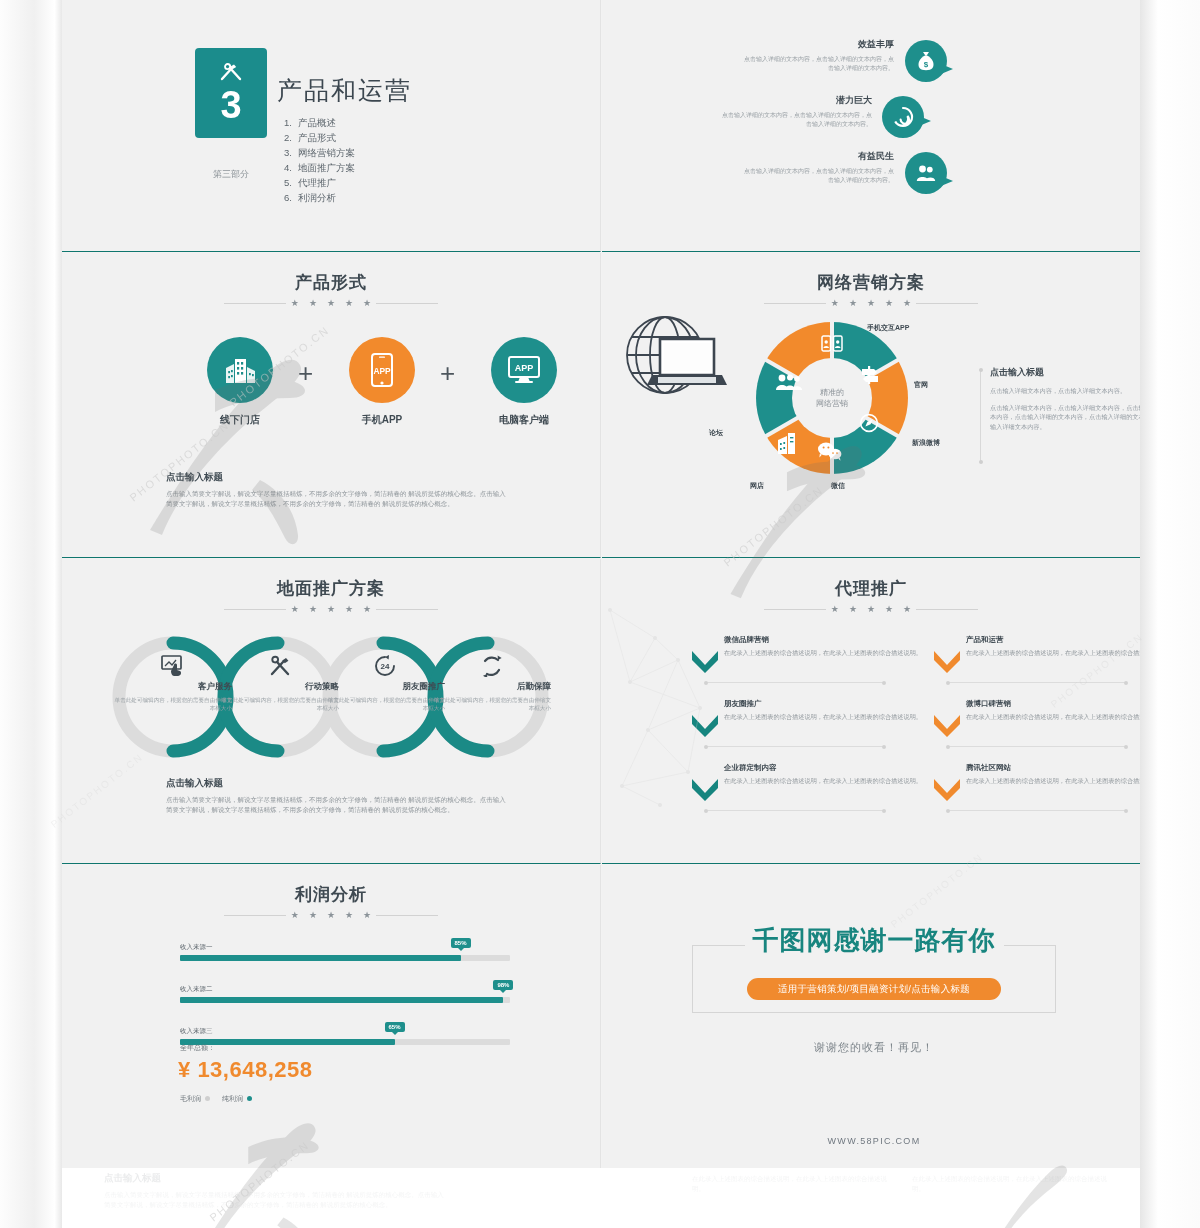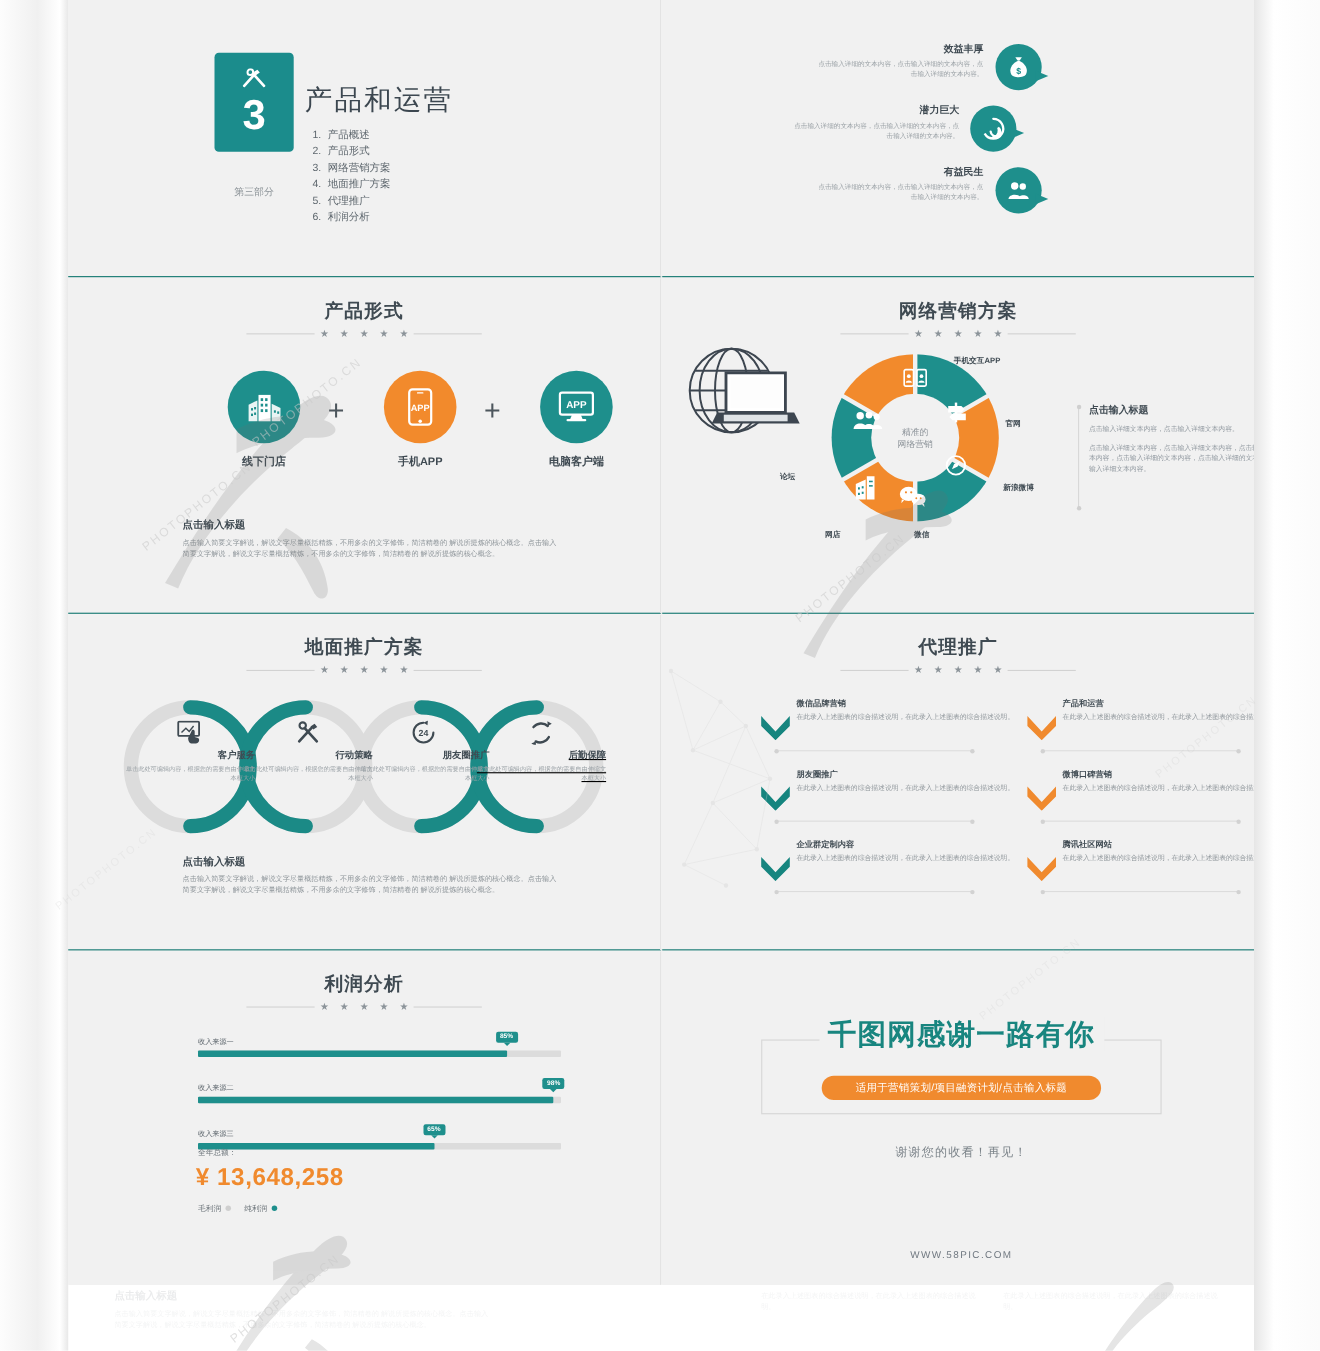--- a/index.html
+++ b/index.html
@@ -492,21 +492,21 @@
         <div class="cn-d">单击此处可编辑内容，根据您的需要自由伸缩文本框大小</div>
       </div>
       <div class="chain-node" style="left:159px;top:122px;">
         <div class="cn-t">行动策略</div>
         <div class="cn-d">单击此处可编辑内容，根据您的需要自由伸缩文本框大小</div>
       </div>
       <div class="chain-node" style="left:265px;top:122px;">
         <div class="cn-t">朋友圈推广</div>
         <div class="cn-d">单击此处可编辑内容，根据您的需要自由伸缩文本框大小</div>
       </div>
-      <div class="chain-node" style="left:371px;top:122px;text-decoration:underline;">
+      <div class="chain-node" style="left:371px;top:122px;">
         <div class="cn-t">后勤保障</div>
         <div class="cn-d">单击此处可编辑内容，根据您的需要自由伸缩文本框大小</div>
       </div>
 
       <div style="position:absolute;left:104px;top:218px;width:340px;">
         <div class="body-head">点击输入标题</div>
         <div class="body-text" style="margin-top:5px;">点击输入简要文字解说，解说文字尽量概括精炼，不用多余的文字修饰，简洁精卷的 解说所提炼的核心概念。点击输入简要文字解说，解说文字尽量概括精炼，不用多余的文字修饰，简洁精卷的 解说所提炼的核心概念。</div>
       </div>
     </div>
 

